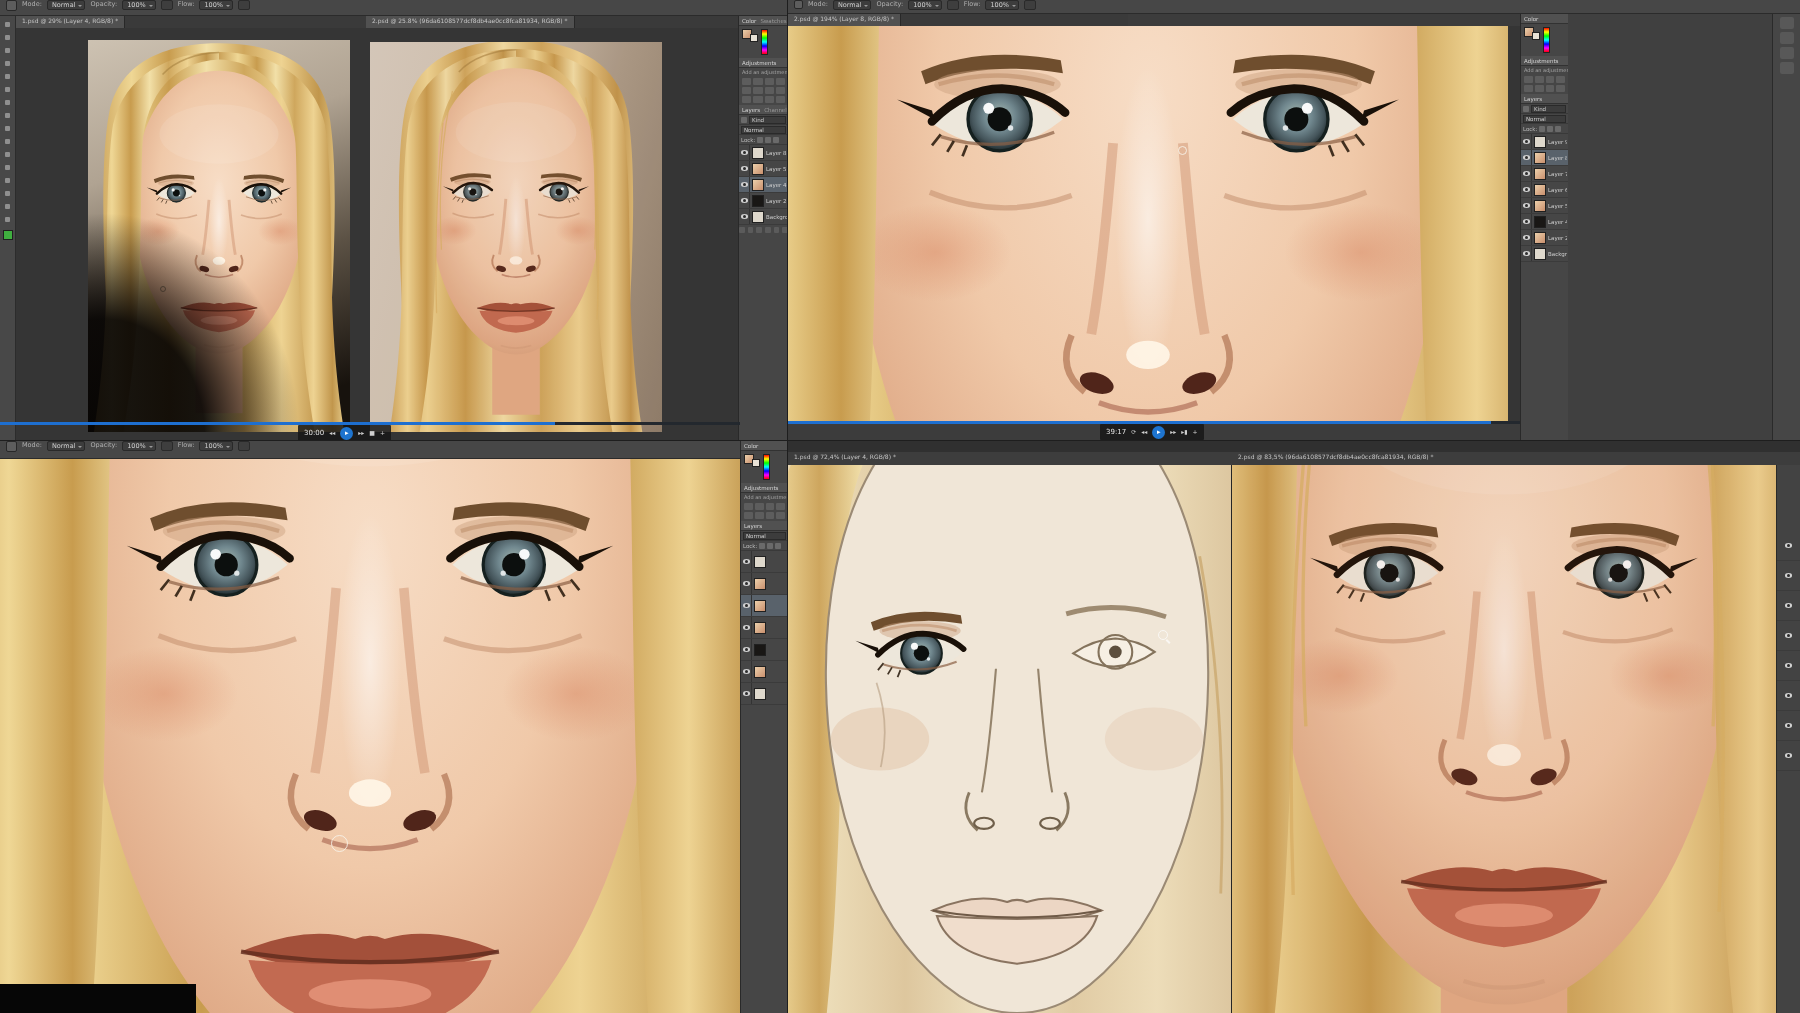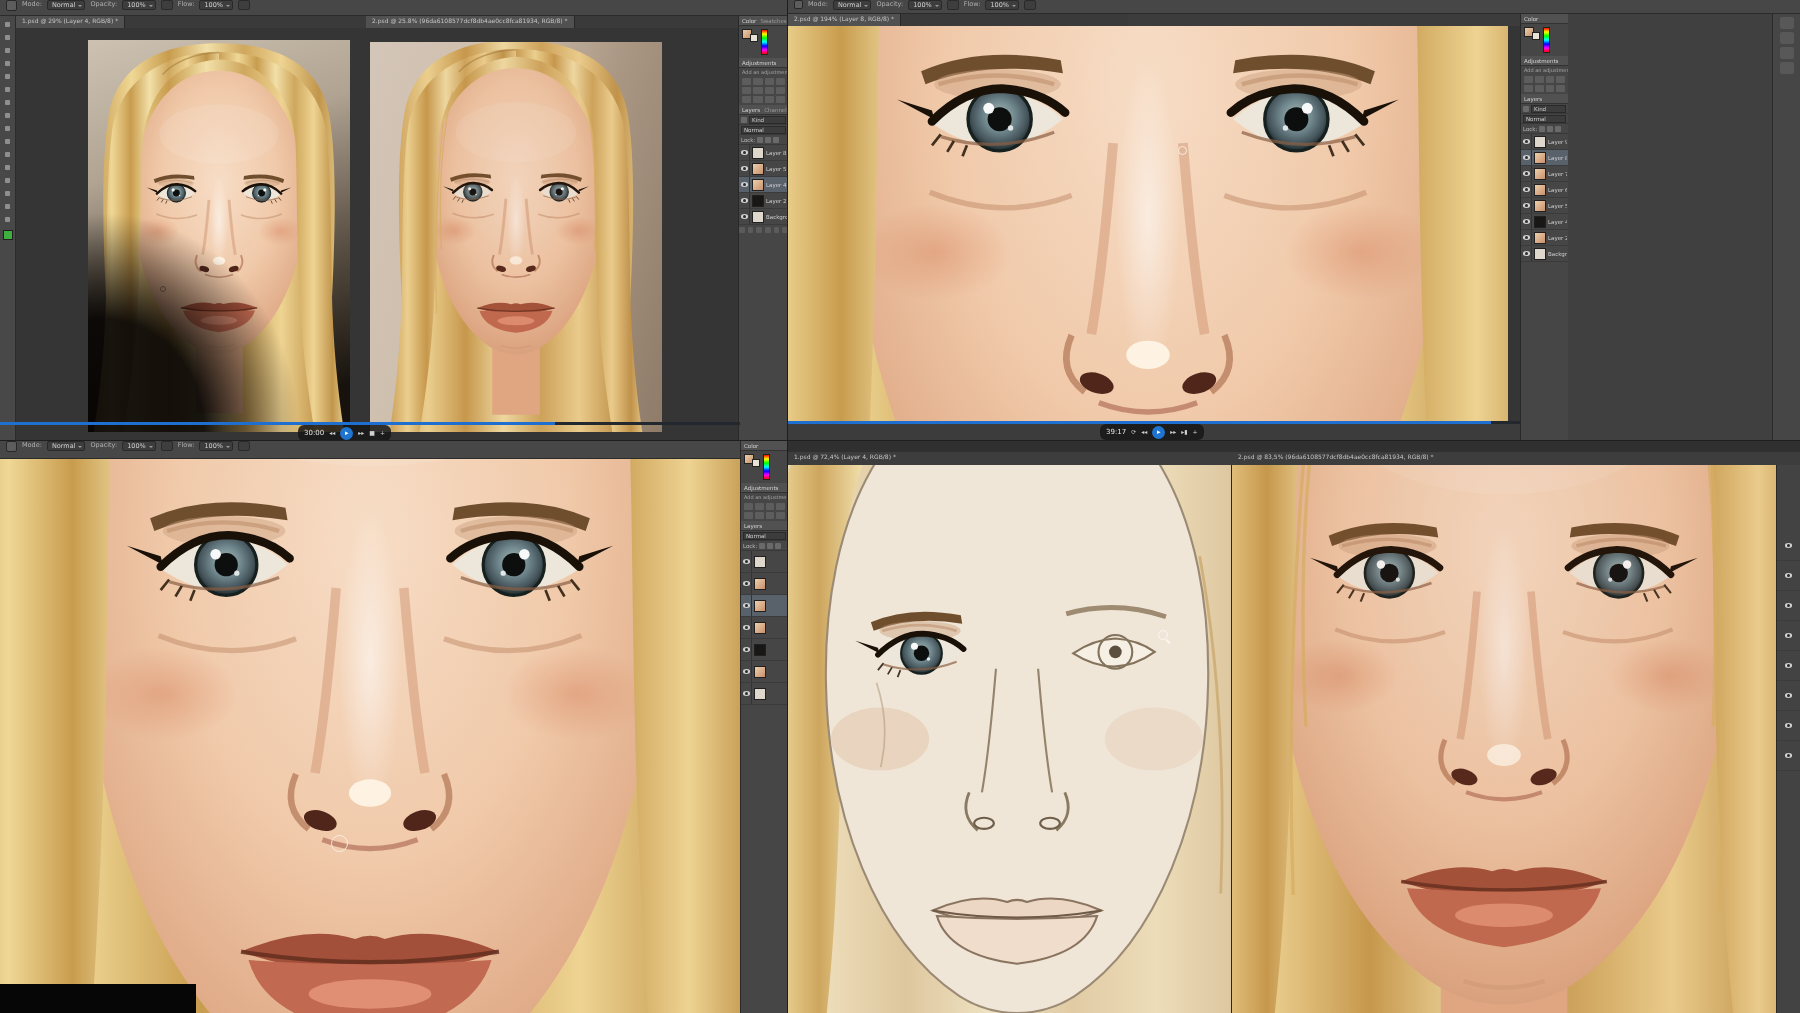--- a/index.html
+++ b/index.html
@@ -44,21 +44,21 @@
 .thumb{width:12px;height:12px;border:1px solid #202020;background:linear-gradient(135deg,#ecd0ab,#c98f6d);flex:none}
 .thumb.light{background:#ded8cc}
 .thumb.dark{background:#191715}
 .lname{font-size:5.5px;color:#cfcfcf;white-space:nowrap;overflow:hidden}
 .pfoot{display:flex;gap:3px;justify-content:center;padding-top:2px}
 .pfoot i{width:6px;height:6px;background:#5b5b5b;border-radius:1px;display:block}
 .dockico{width:14px;height:12px;background:#585858;border-radius:2px;margin:3px auto 0}
 
 .progtrack{position:absolute;height:3px;background:#23282e}
 .progfill{height:100%;background:#1e6fd0}
-.player{position:absolute;height:16px;background:rgba(22,22,22,.85);border-radius:6px;display:flex;align-items:center;gap:5px;padding:0 6px;font-size:7px;color:#e4e4e4}
+.player{position:absolute;height:16px;background:rgba(22,22,22,.85);border-radius:1px;display:flex;align-items:center;gap:5px;padding:0 6px;font-size:7px;color:#e4e4e4}
 .pbtn{font-size:6px;color:#cfcfcf;line-height:1}
 .playbtn{width:13px;height:13px;border-radius:50%;background:#1e74cf;color:#fff;display:flex;align-items:center;justify-content:center;font-size:7px;line-height:1;flex:none}
 
 .cursor-ring{position:absolute;border:1px solid rgba(247,242,232,.9);border-radius:50%}
 .zoomcur{position:absolute;width:10px;height:10px;border:1.5px solid rgba(250,248,244,.95);border-radius:50%}
 .zoomcur:after{content:"";position:absolute;left:8px;top:8px;width:5px;height:1.5px;background:rgba(250,248,244,.95);transform:rotate(45deg);transform-origin:0 0}
 .blackbar{position:absolute;background:#060606}
 </style>
 </head>
 <body>

